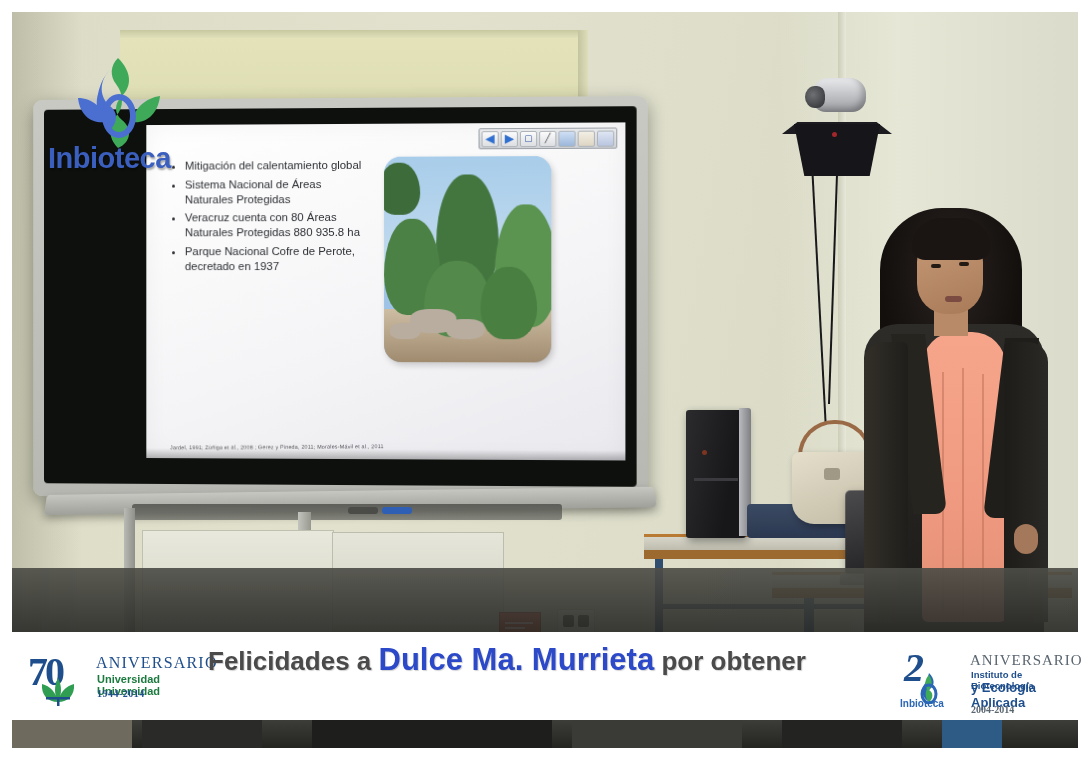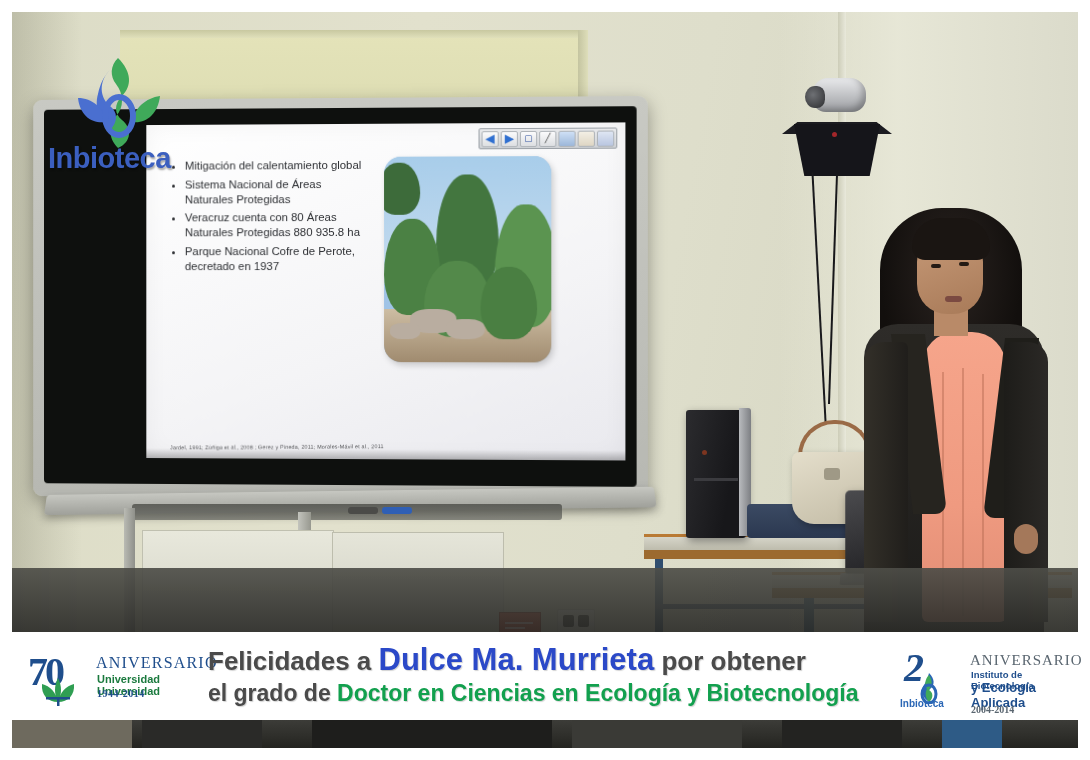--- a/index.html
+++ b/index.html
@@ -407,24 +407,20 @@
         <div class="uv-univ">Universidad Universidad</div>
         <div class="uv-years">1944-2014</div>
       </div>
 
       <div class="headline">
         <div class="line1">
           <span>Felicidades a</span>
           <span class="nm">Dulce Ma. Murrieta</span>
           <span>por  obtener</span>
         </div>
-        <div class="line2">
-          <span>el grado de</span>
-          <span class="grd">Doctor en Ciencias en Ecología y Biotecnología</span>
-        </div>
       </div>
 
       <div class="logo-inb">
         <div class="inb-10">2</div>
         <svg class="inb-flame" viewBox="0 0 30 32">
           <path d="M15 1 C21 7 21 13 16 17 C12 21 12 26 16 30 C9 27 6 19 10 13 C13 9 14 5 15 1 Z" fill="#2a66b5"></path>
           <path d="M15 3 C19 9 18 14 15 18 C19 20 20 26 15 30 C11 26 11 20 13 17 C10 13 11 7 15 3 Z" fill="#3fa95a"></path>
           <ellipse cx="15" cy="22" rx="7" ry="9" fill="none" stroke="#2a66b5" stroke-width="3"></ellipse>
         </svg>
         <div class="inb-word">Inbioteca</div>

